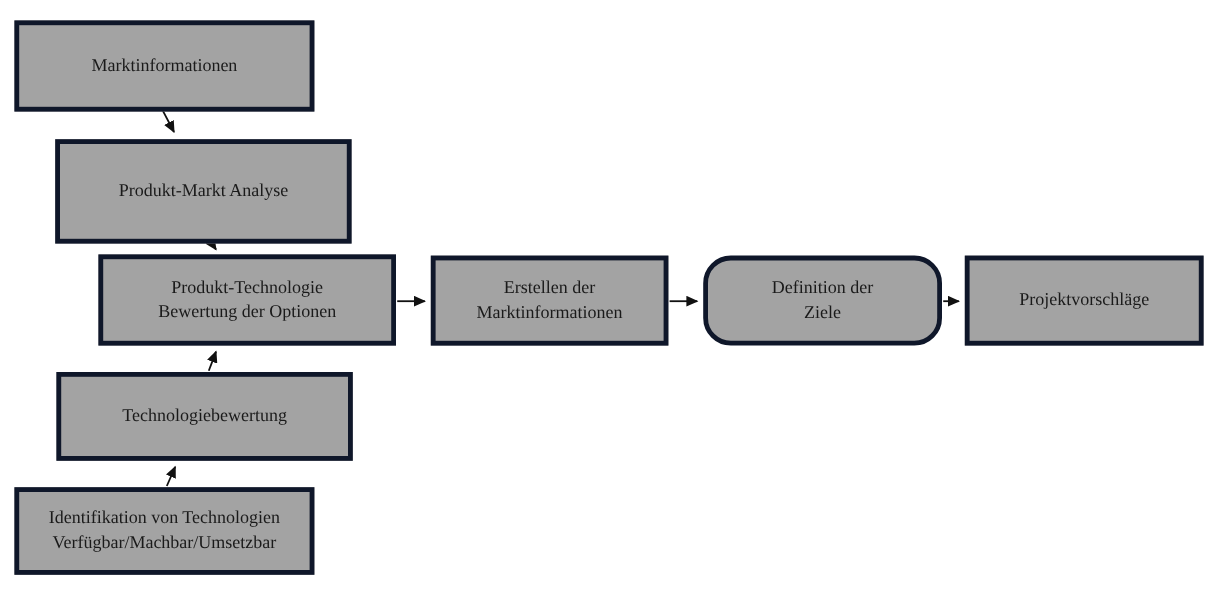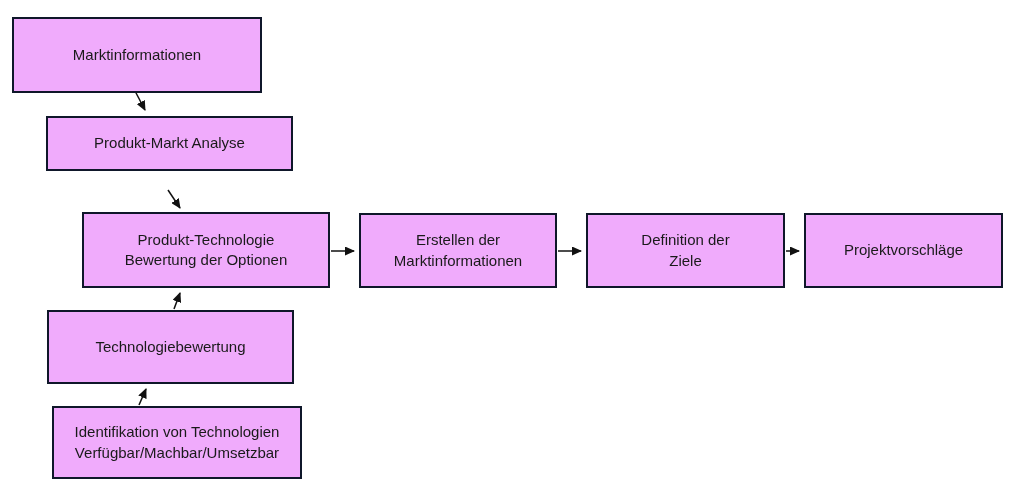--- a/index.html
+++ b/index.html
@@ -11,43 +11,44 @@
   .canvas {
     position: relative;
     width: 1023px;
     height: 501px;
     background: #ffffff;
     overflow: hidden;
   }
   .flow-box {
     position: absolute;
     box-sizing: border-box;
-    border: 2px solid #0f172a;
-    background: #f0abfc;
+    border: 4px solid #0f172a;
+    background: #a3a3a3;
     display: flex;
     align-items: center;
     justify-content: center;
     text-align: center;
+    font-family: Liberation Serif, serif;
   }
   .flow-box .label {
     font-size: 15px;
     line-height: 1.35;
     color: #1a1a1a;
     white-space: pre-line;
     padding: 0 4px;
   }
   
   #box-marktinformationen   { left: 12px;  top: 17px;  width: 250px; height: 76px; }
-  #box-produkt-markt        { left: 46px;  top: 116px; width: 247px; height: 55px; }
+  #box-produkt-markt        { left: 46px;  top: 116px; width: 247px; height: 87px; }
   #box-produkt-technologie  { left: 82px;  top: 212px; width: 248px; height: 76px; }
   #box-erstellen            { left: 359px; top: 213px; width: 198px; height: 75px; }
-  #box-definition           { left: 586px; top: 213px; width: 199px; height: 75px; }
+  #box-definition           { left: 586px; top: 213px; width: 199px; height: 75px; border-radius: 23px; }
   #box-projektvorschlaege   { left: 804px; top: 213px; width: 199px; height: 75px; }
   #box-technologiebewertung { left: 47px;  top: 310px; width: 247px; height: 74px; }
-  #box-identifikation       { left: 12px;  top: 406px; width: 250px; height: 73px; margin-left: 40px; }
+  #box-identifikation       { left: 12px;  top: 406px; width: 250px; height: 73px; }
   .arrow-layer {
     position: absolute;
     left: 0; top: 0;
     width: 1023px;
     height: 501px;
     pointer-events: none;
   }
 </style>
 </head>
 <body>

